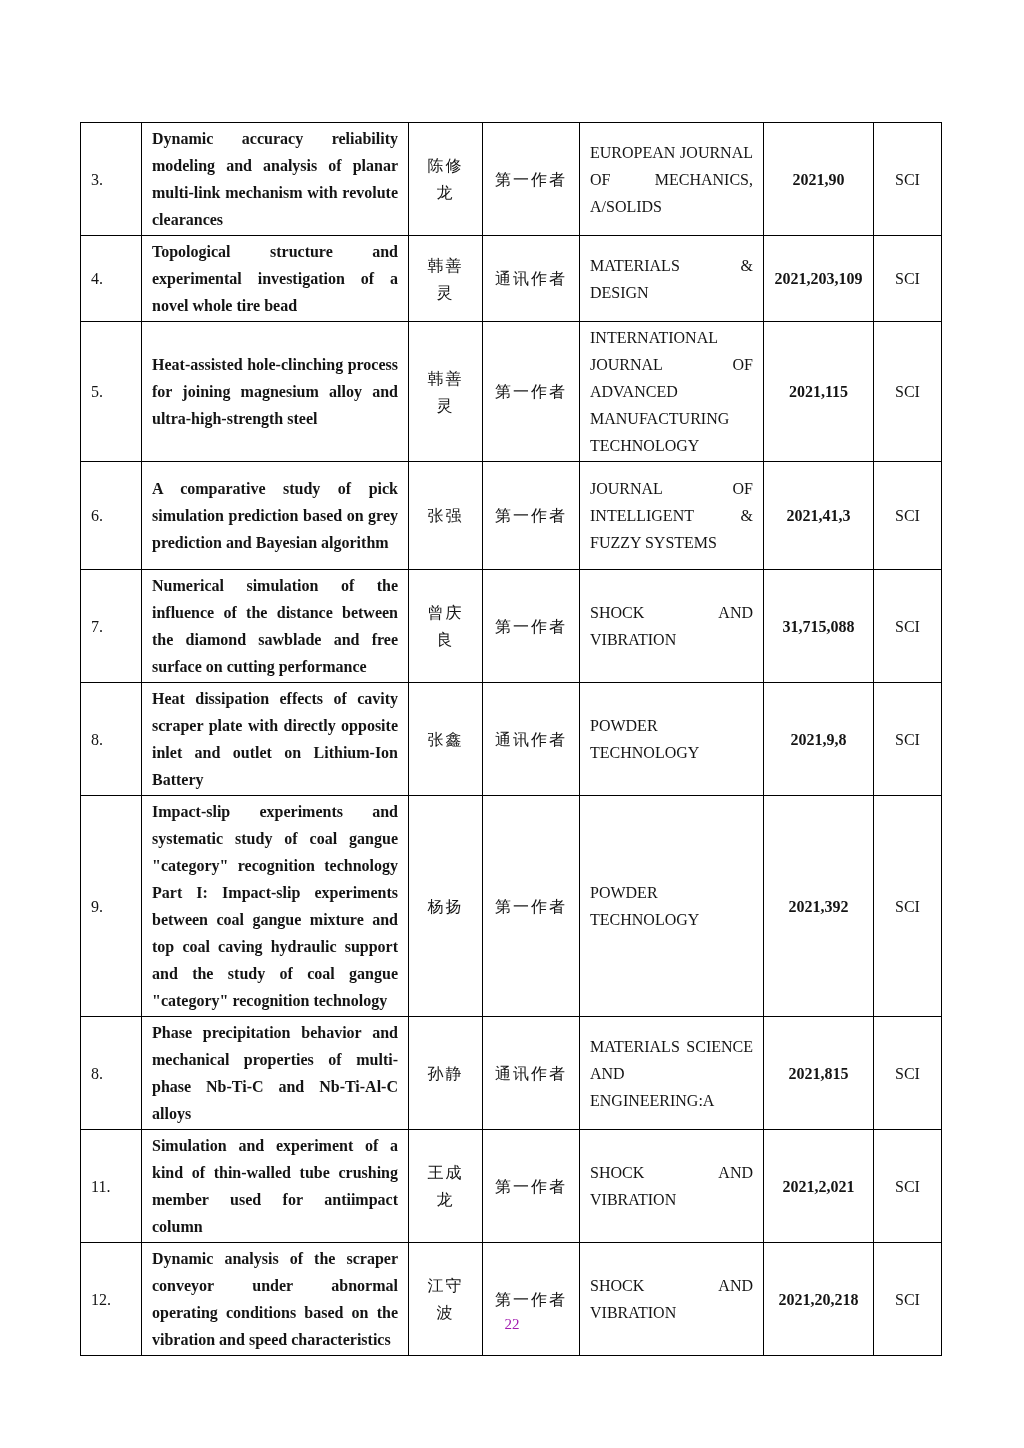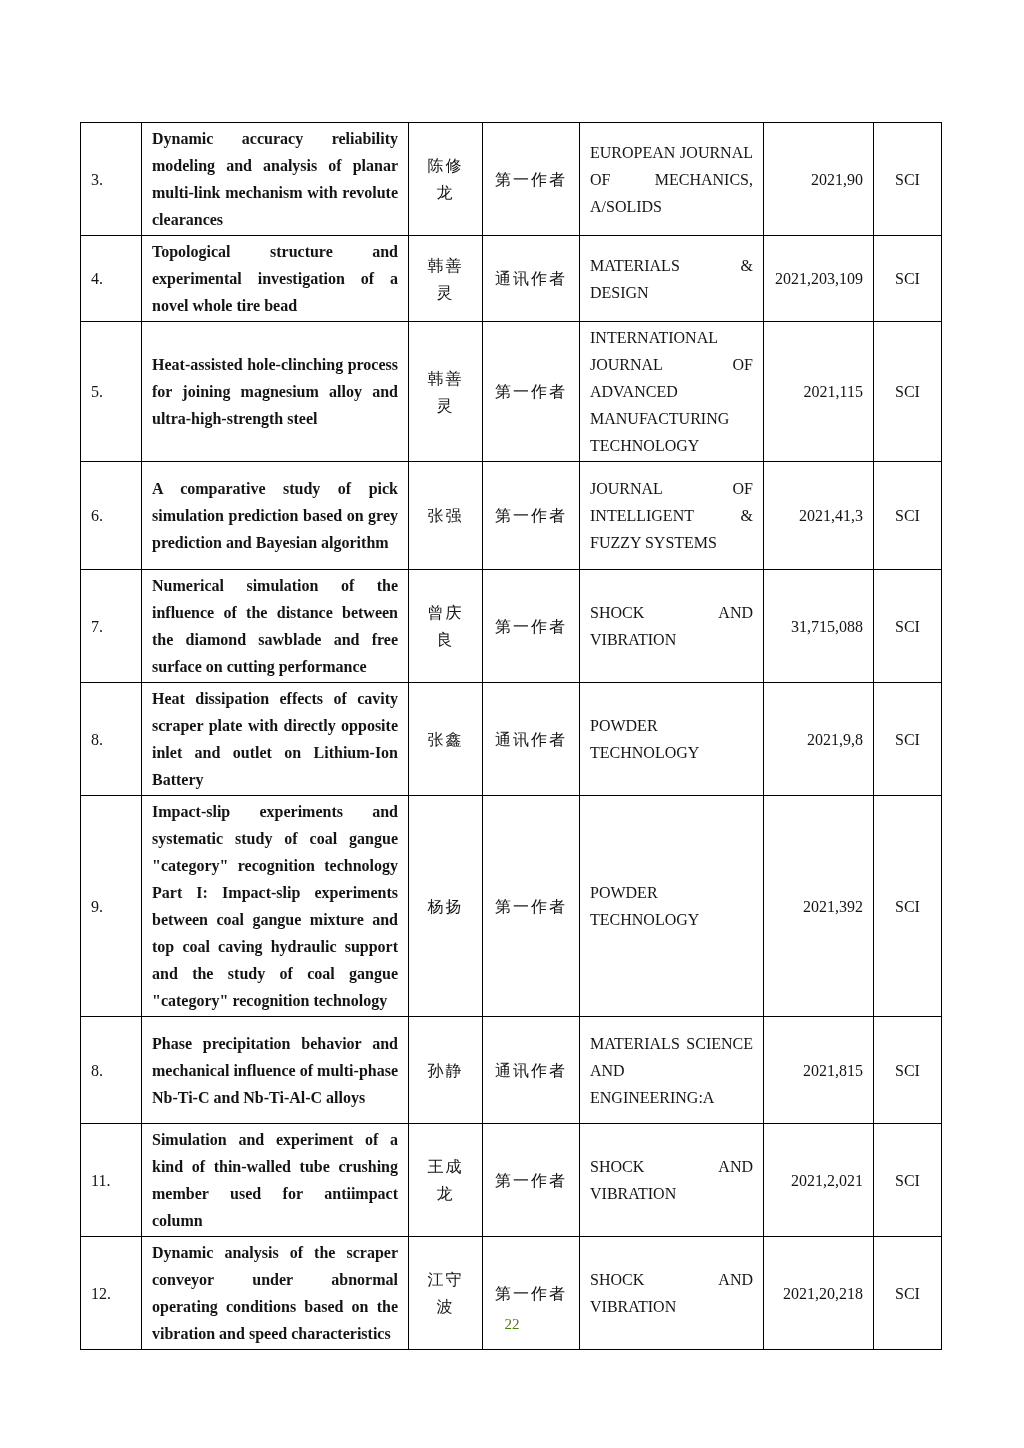--- a/index.html
+++ b/index.html
@@ -48,37 +48,38 @@
     padding-right: 3px;
     font-size: 15px;
     letter-spacing: 2px;
     font-family: "Liberation Serif", "DejaVu Serif", serif;
   }
   td.c-journal {
     text-align: justify;
     text-justify: inter-word;
   }
   td.c-issue {
-    text-align: right;
+    text-align: center;
     padding-left: 9px;
     padding-right: 4px;
     word-break: break-all;
+    font-weight: bold;
   }
   td.c-sci {
     text-align: center;
     padding-left: 8px;
   }
   .page-number {
     position: absolute;
     top: 1316px;
     left: 0;
     width: 100%;
     text-align: center;
     font-size: 15px;
-    color: #4d7c0f;
+    color: #a21caf;
   }
 </style>
 </head>
 <body>
 
 <div class="page">
 
   <table class="pub-table">
     <colgroup>
       <col style="width:61px">
@@ -148,21 +149,21 @@
         <td class="c-num">9.</td>
         <td class="c-title">Impact-slip experiments and systematic study of coal gangue "category" recognition technology Part I: Impact-slip experiments between coal gangue mixture and top coal caving hydraulic support and the study of coal gangue "category" recognition technology</td>
         <td class="c-author">杨扬</td>
         <td class="c-role">第一作者</td>
         <td class="c-journal">POWDER TECHNOLOGY</td>
         <td class="c-issue">2021,392</td>
         <td class="c-sci">SCI</td>
       </tr>
       <tr style="height:107px">
         <td class="c-num">8.</td>
-        <td class="c-title">Phase precipitation behavior and mechanical influence of multi-phase Nb-Ti-C and Nb-Ti-Al-C alloys</td>
+        <td class="c-title">Phase precipitation behavior and mechanical properties of multi-phase Nb-Ti-C and Nb-Ti-Al-C alloys</td>
         <td class="c-author">孙静</td>
         <td class="c-role">通讯作者</td>
         <td class="c-journal">MATERIALS SCIENCE AND ENGINEERING:A</td>
         <td class="c-issue">2021,815</td>
         <td class="c-sci">SCI</td>
       </tr>
       <tr style="height:107px">
         <td class="c-num">11.</td>
         <td class="c-title">Simulation and experiment of a kind of thin-walled tube crushing member used for antiimpact column</td>
         <td class="c-author">王成龙</td>

